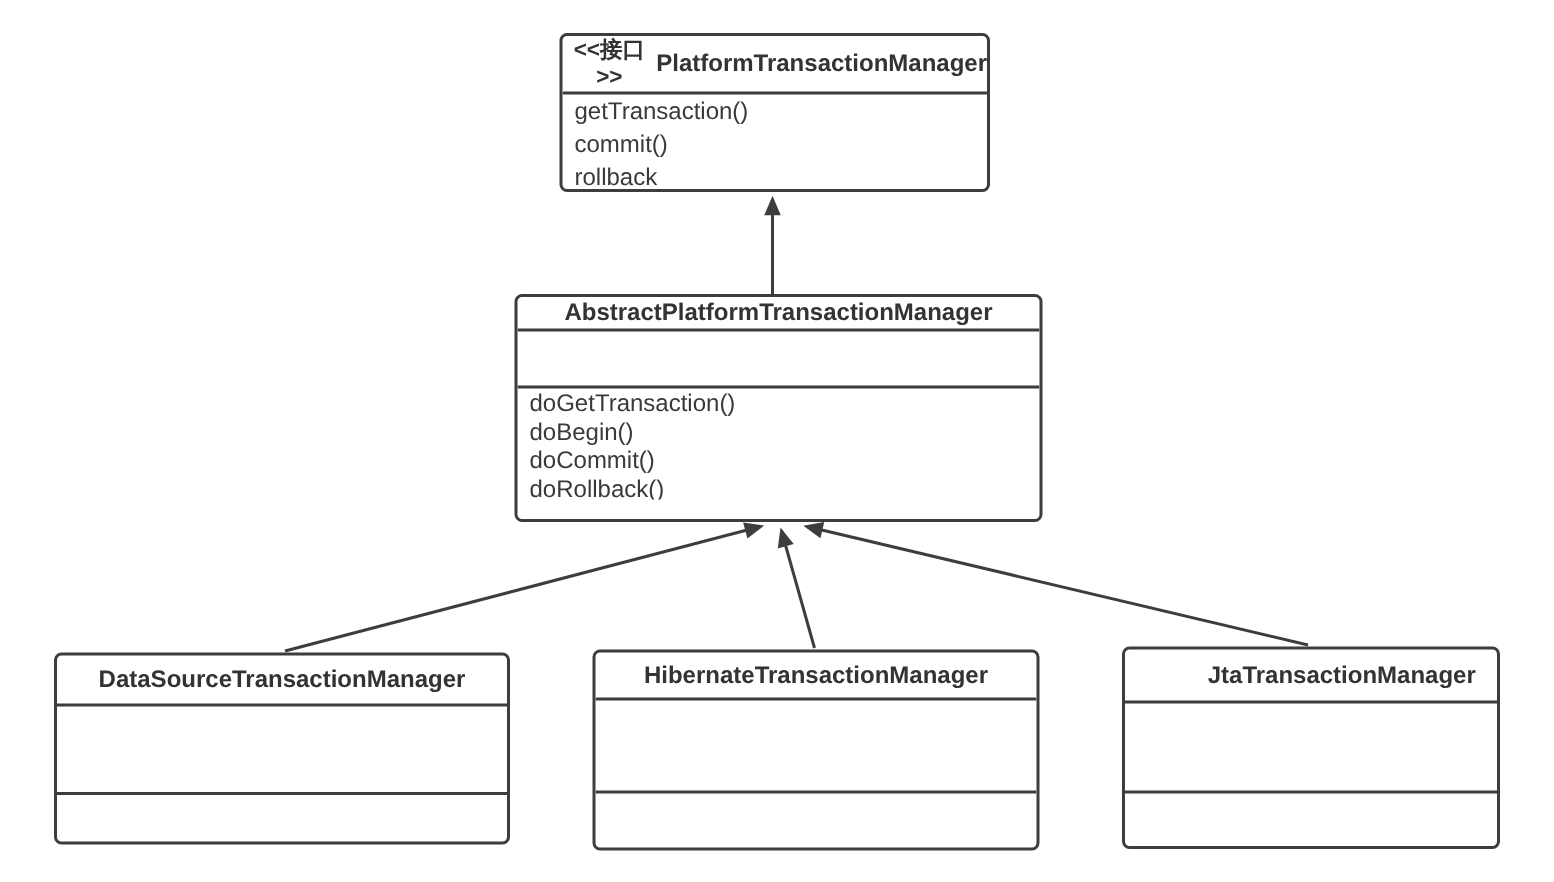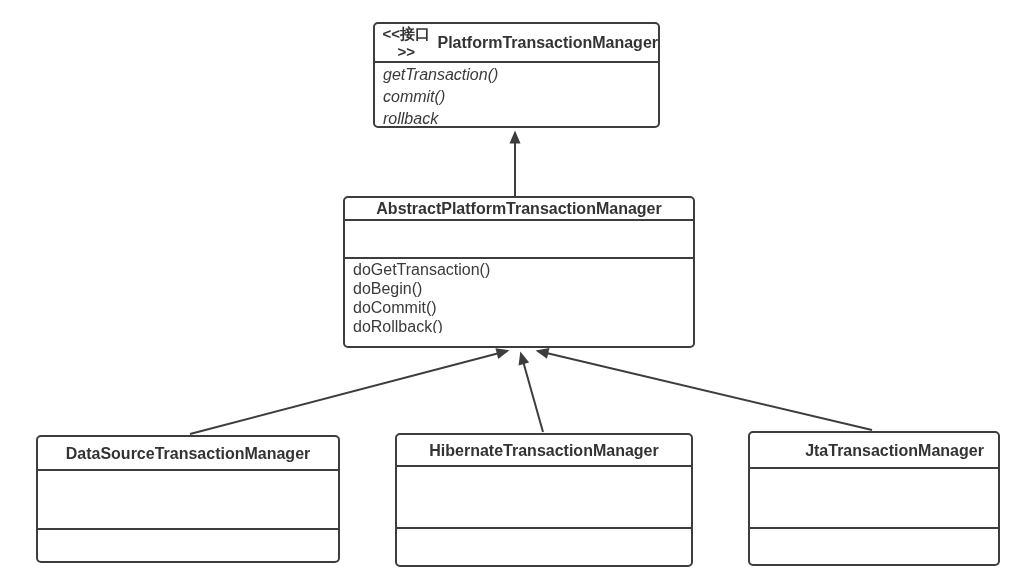--- a/index.html
+++ b/index.html
@@ -65,21 +65,21 @@
     color: #3a3a3a;
     font-size: 16px;
     overflow: hidden;
   }
   .uml-method-line {
     white-space: nowrap;
   }
   
   #box-platform { left: 373px; top: 22px; width: 287px; height: 106px; }
   #box-platform .uml-title { height: 39px; }
-  #box-platform .uml-methods { height: 63px; line-height: 22px; font-style: italic; }
+  #box-platform .uml-methods { height: 63px; line-height: 22px; }
   
   #box-abstract { left: 343px; top: 196px; width: 352px; height: 152px; }
   #box-abstract .uml-title { height: 23px; }
   #box-abstract .sec-attrs { height: 38px; }
   #box-abstract .uml-methods { height: 74px; line-height: 19px; }
   
   #box-datasource { left: 36px; top: 435px; width: 304px; height: 128px; }
   #box-datasource .uml-title { height: 34px; }
   #box-datasource .sec-attrs { height: 59px; }
   #box-datasource .sec-ops { height: 29px; }

